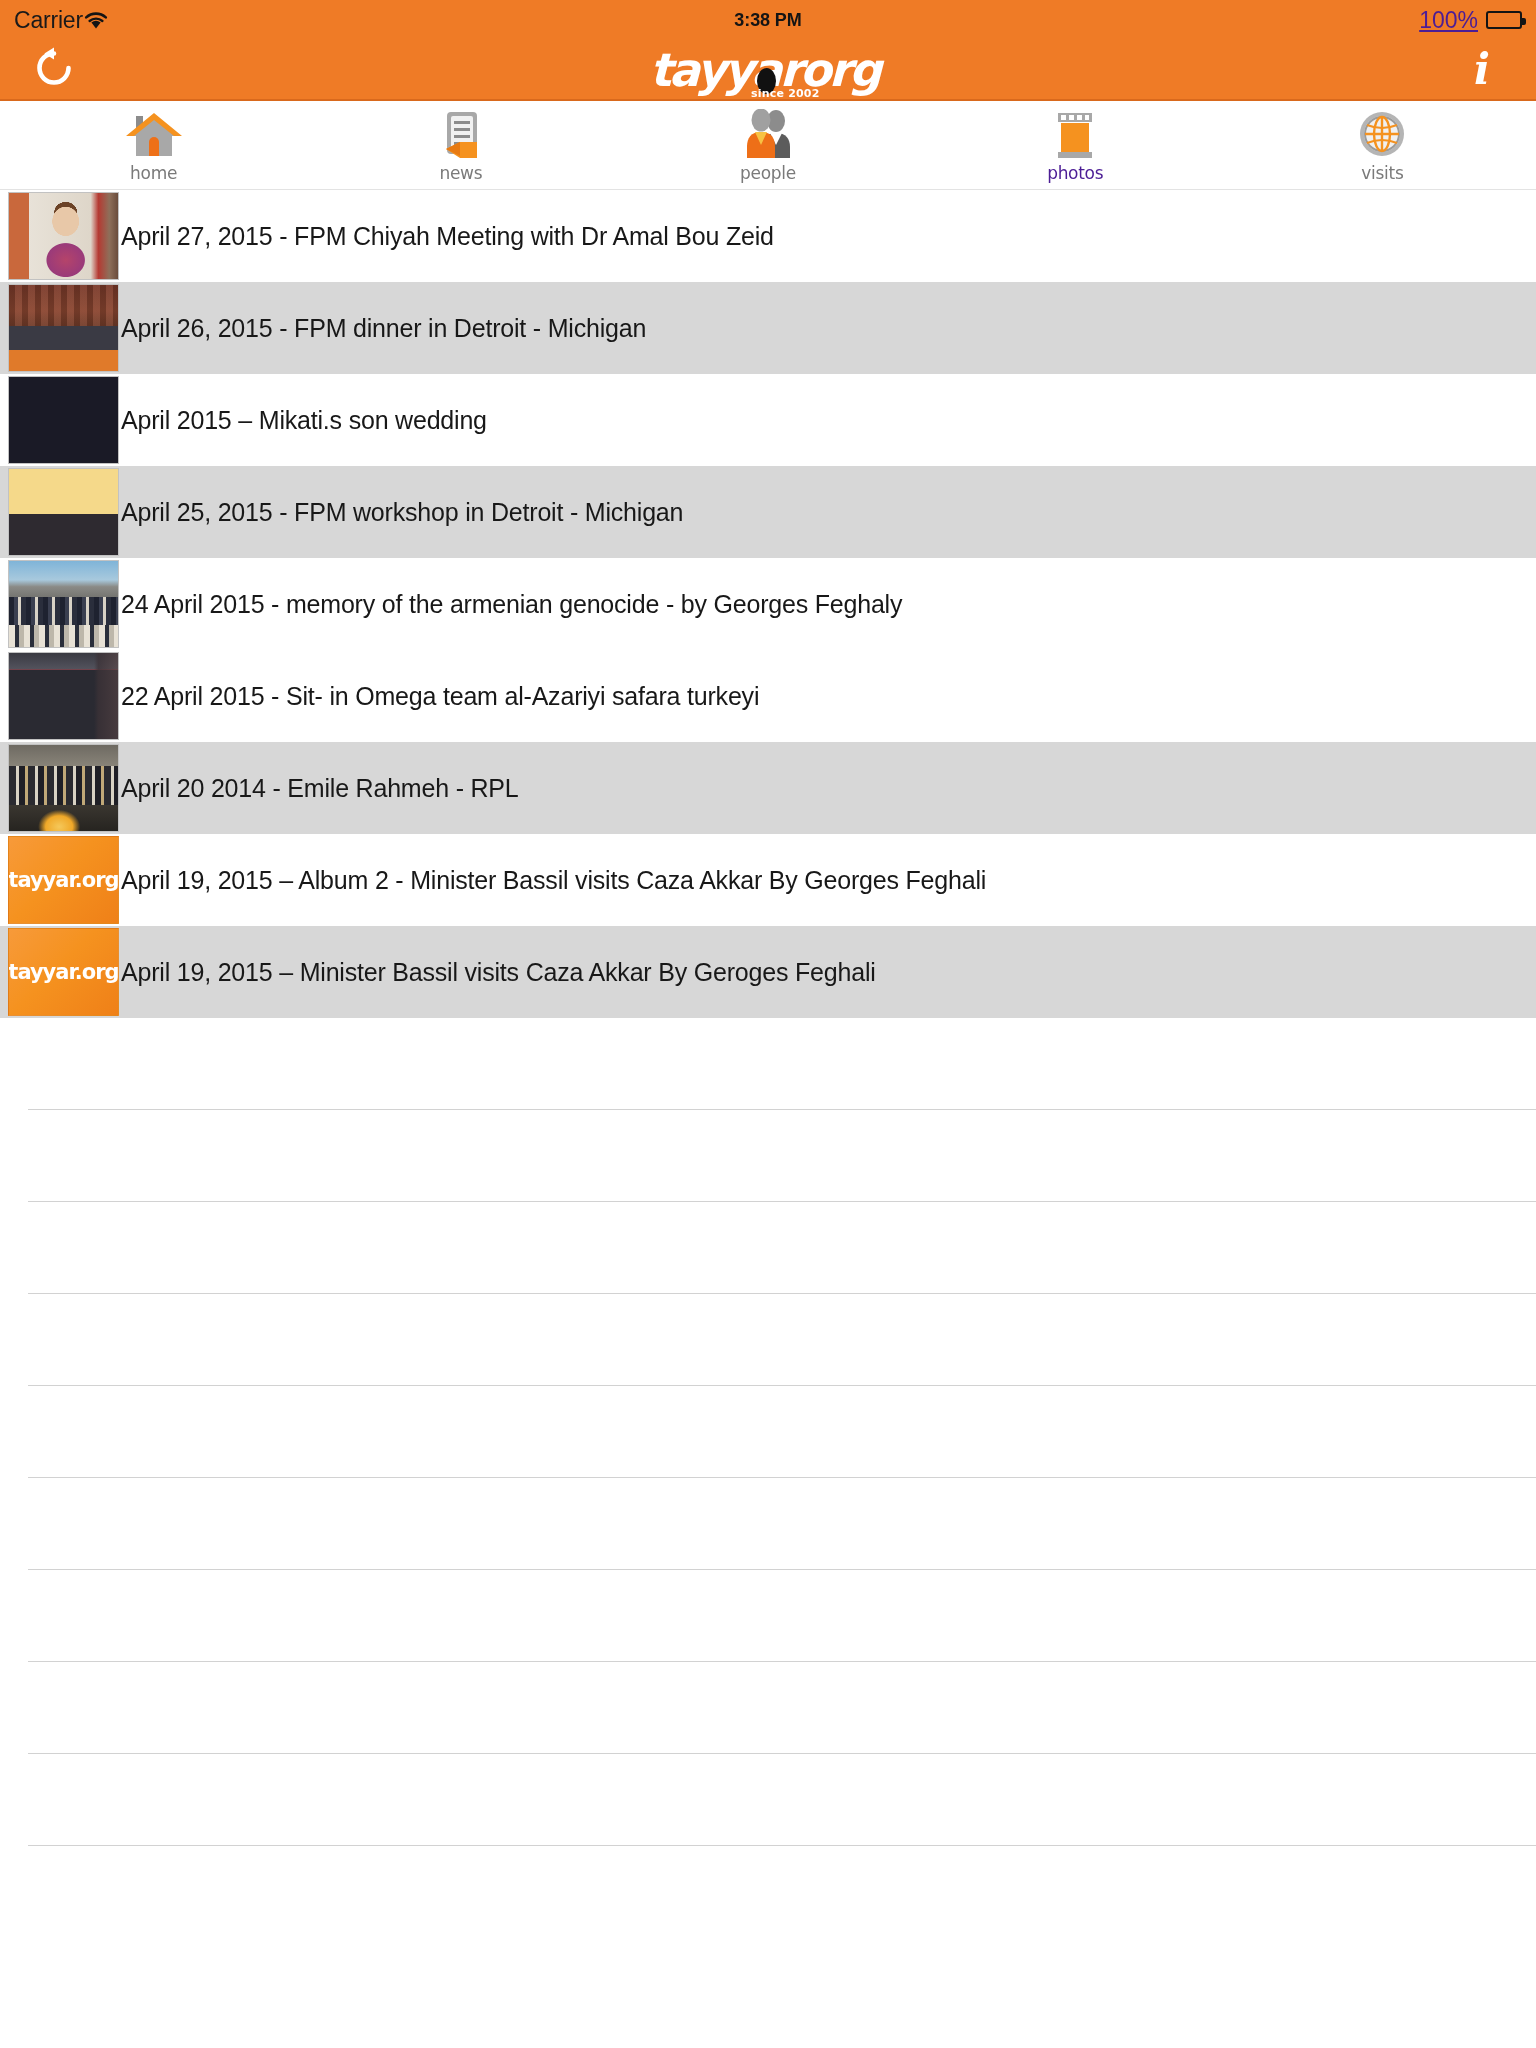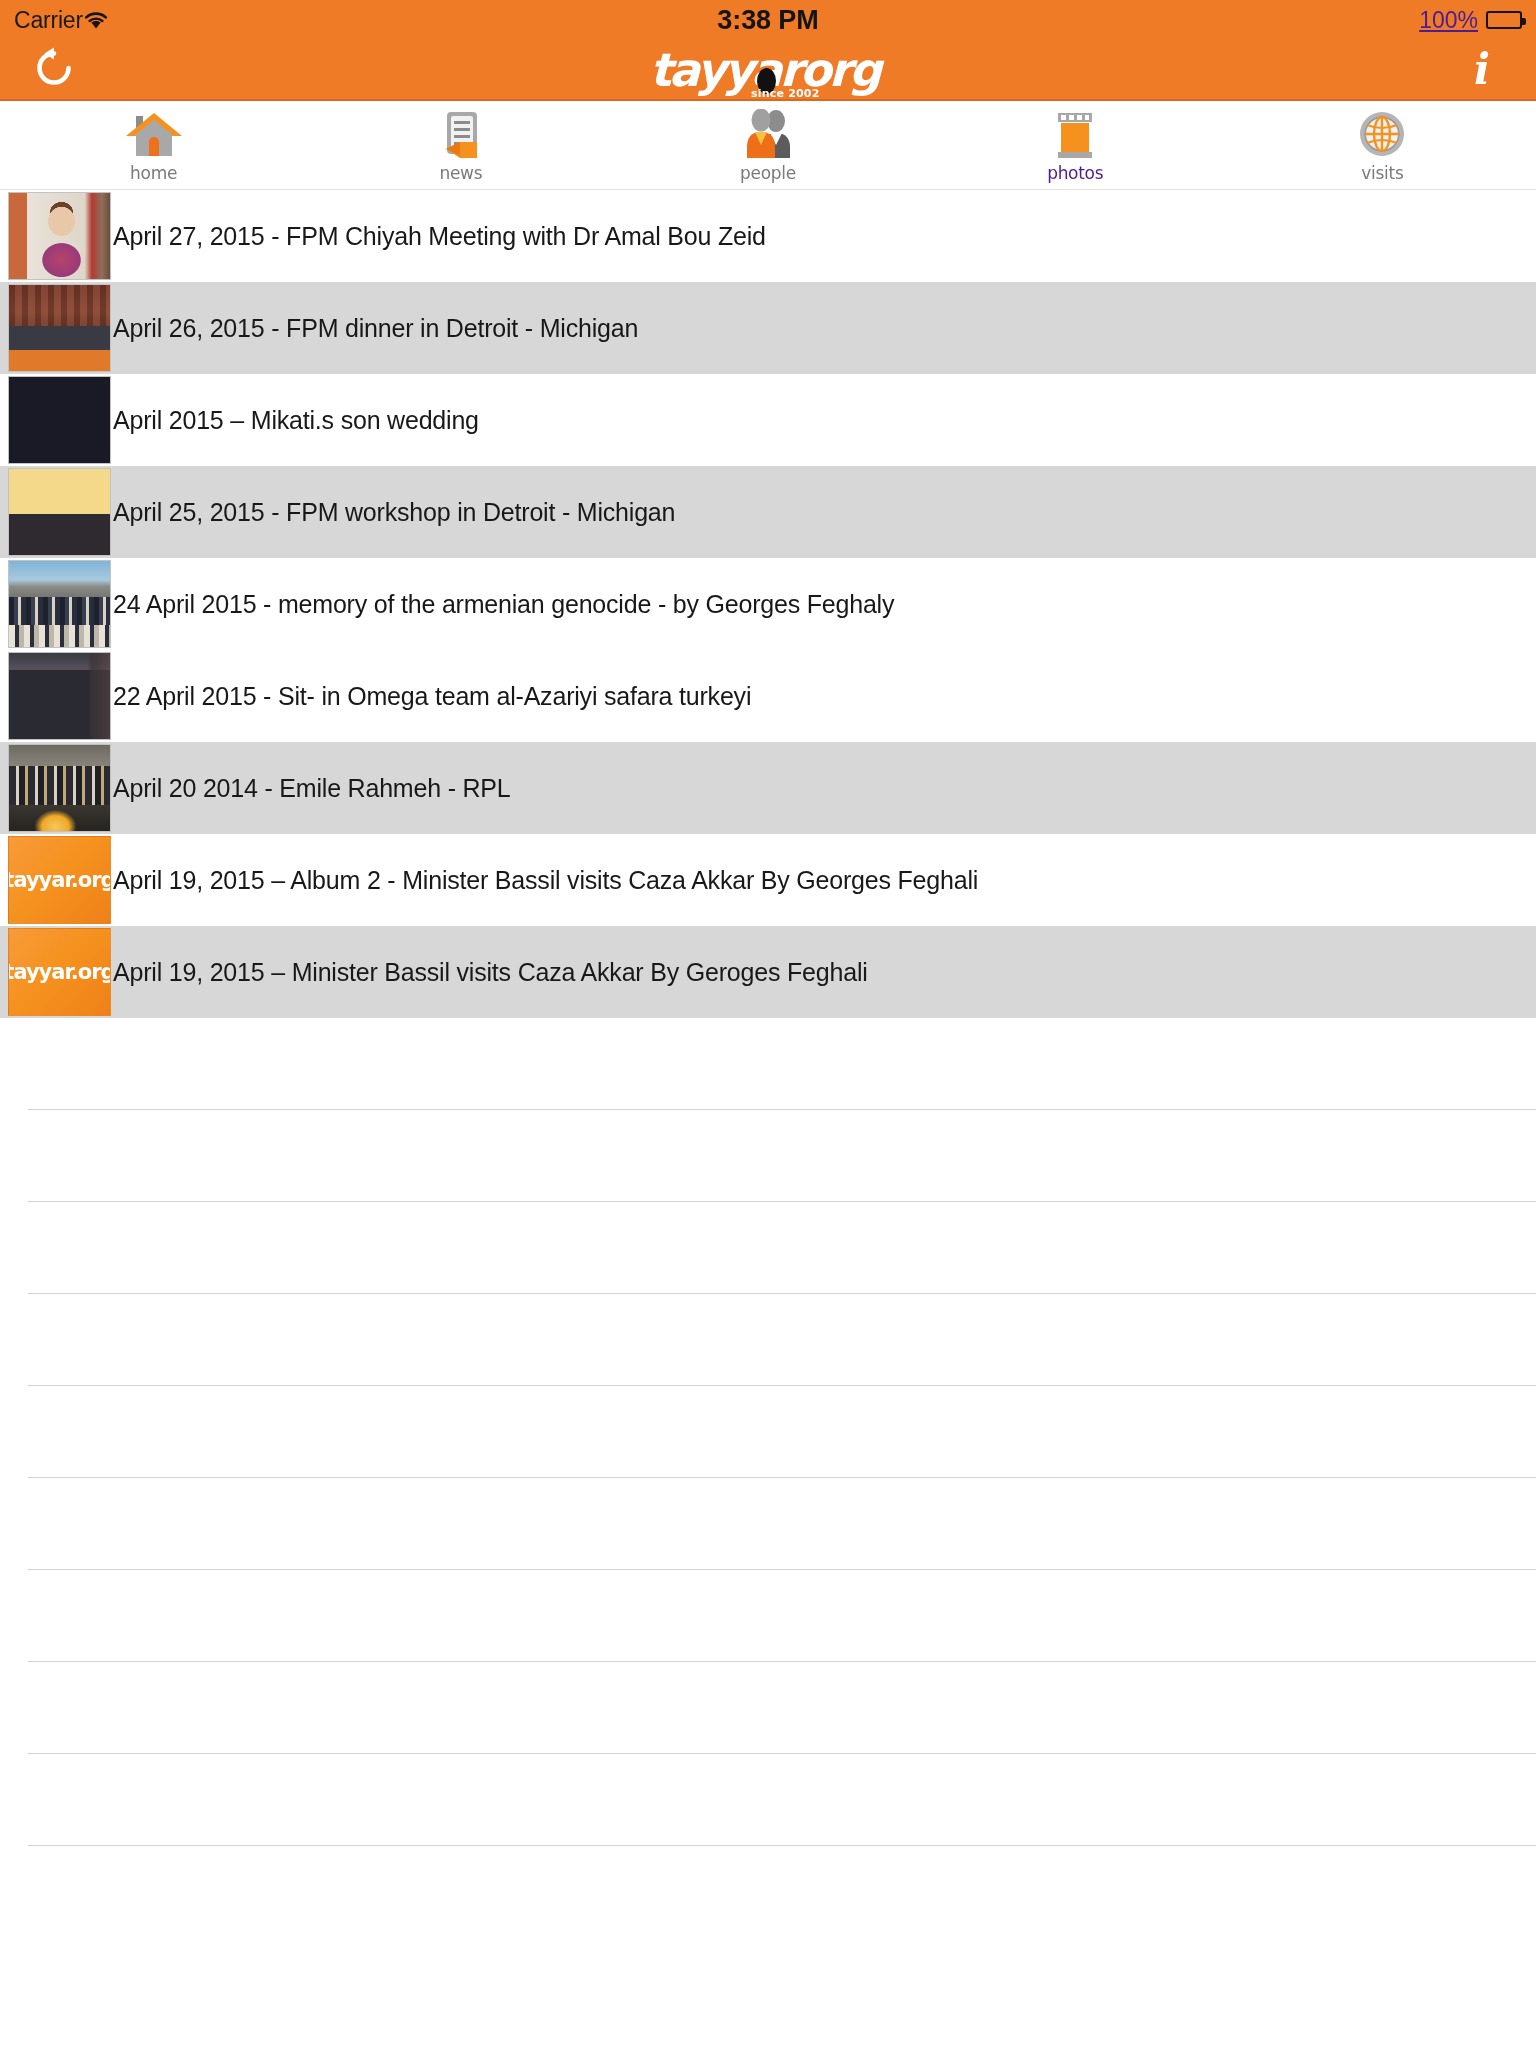--- a/index.html
+++ b/index.html
@@ -34,21 +34,21 @@
   .status-carrier {
     font-size: 23px;
     color: #1a1a1a;
     letter-spacing: -0.2px;
   }
   .wifi-icon { display: block; }
   .status-center {
     position: absolute;
     left: 0; right: 0;
     text-align: center;
-    font-size: 27px;
+    font-size: 18px;
     font-weight: bold;
     color: #141414;
     letter-spacing: -0.1px;
     pointer-events: none;
   }
   .status-right {
     margin-left: auto;
     display: flex;
     align-items: center;
     gap: 8px;
@@ -200,21 +200,21 @@
     height: 92px;
     display: flex;
     align-items: center;
     position: relative;
     cursor: pointer;
     overflow: hidden;
   }
   .row.alt { background: #d7d7d7; }
   .row.plain { background: #ffffff; }
   .thumb {
-    width: 103px;
+    width: 111px;
     height: 88px;
     margin-left: 8px;
     flex: 0 0 auto;
     position: relative;
     overflow: hidden;
     background: #cfcfcf;
     border: 1px solid rgba(0,0,0,0.06);
     box-sizing: border-box;
   }
   .row-title {

